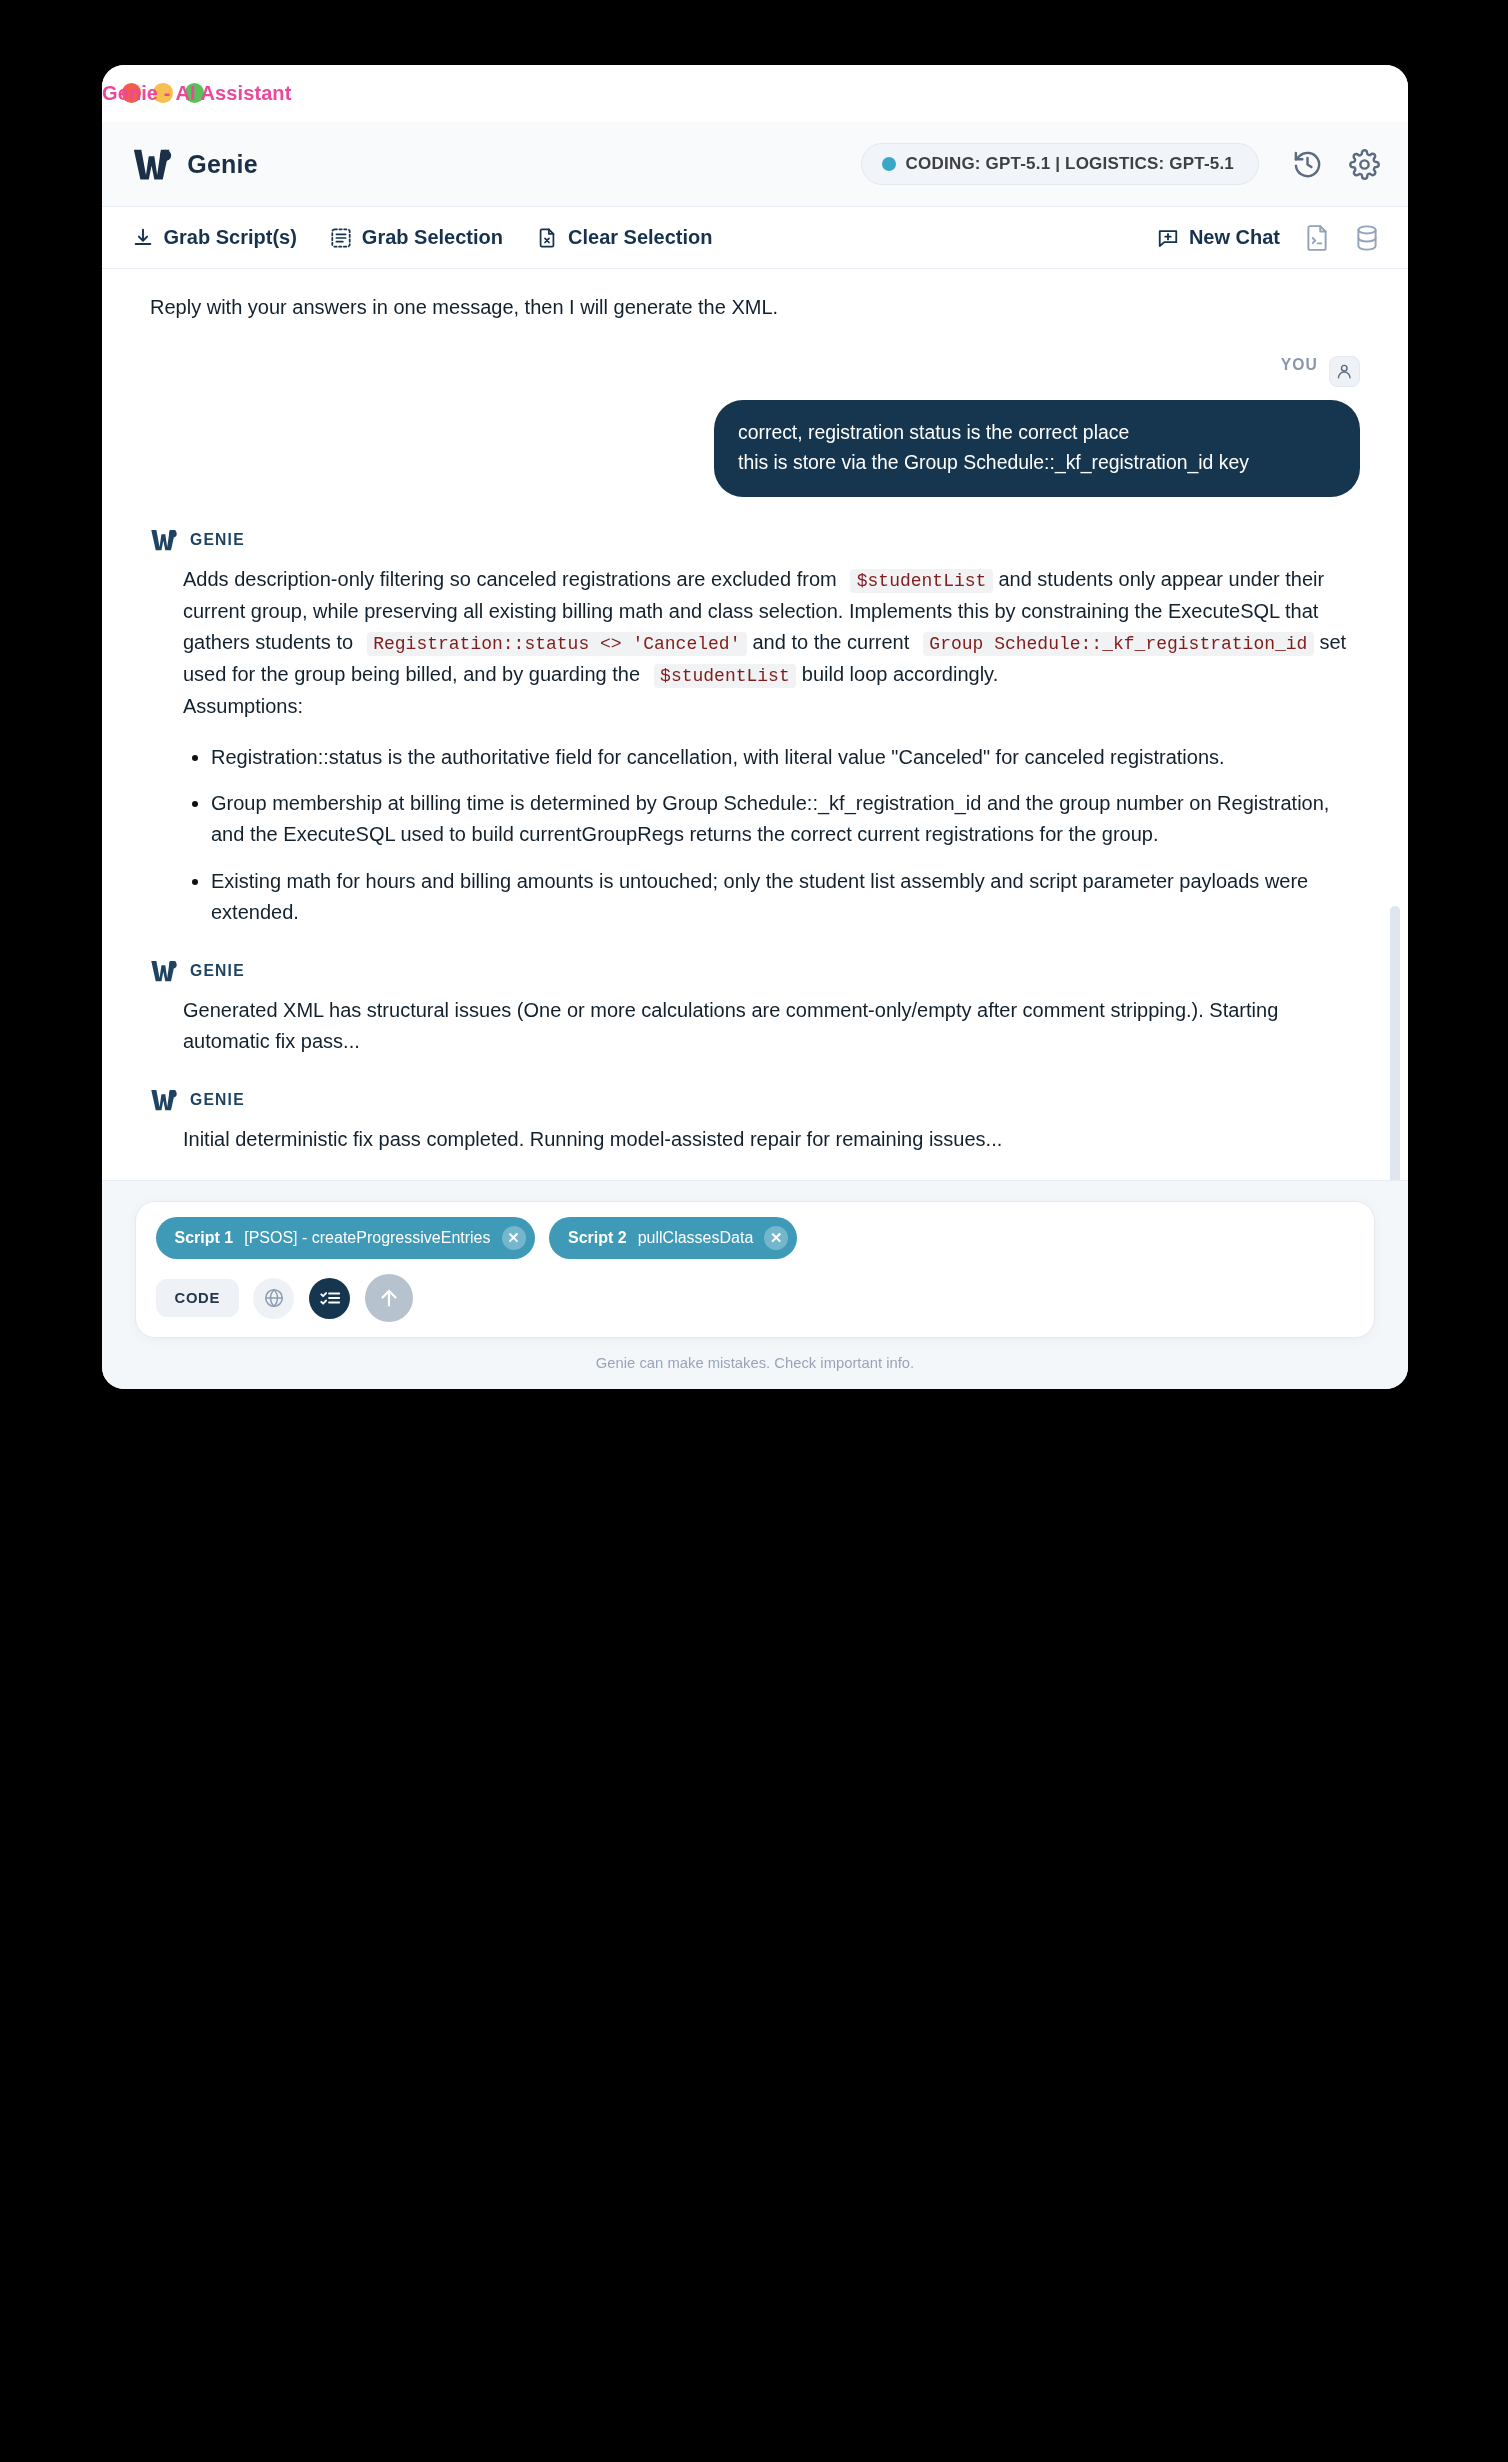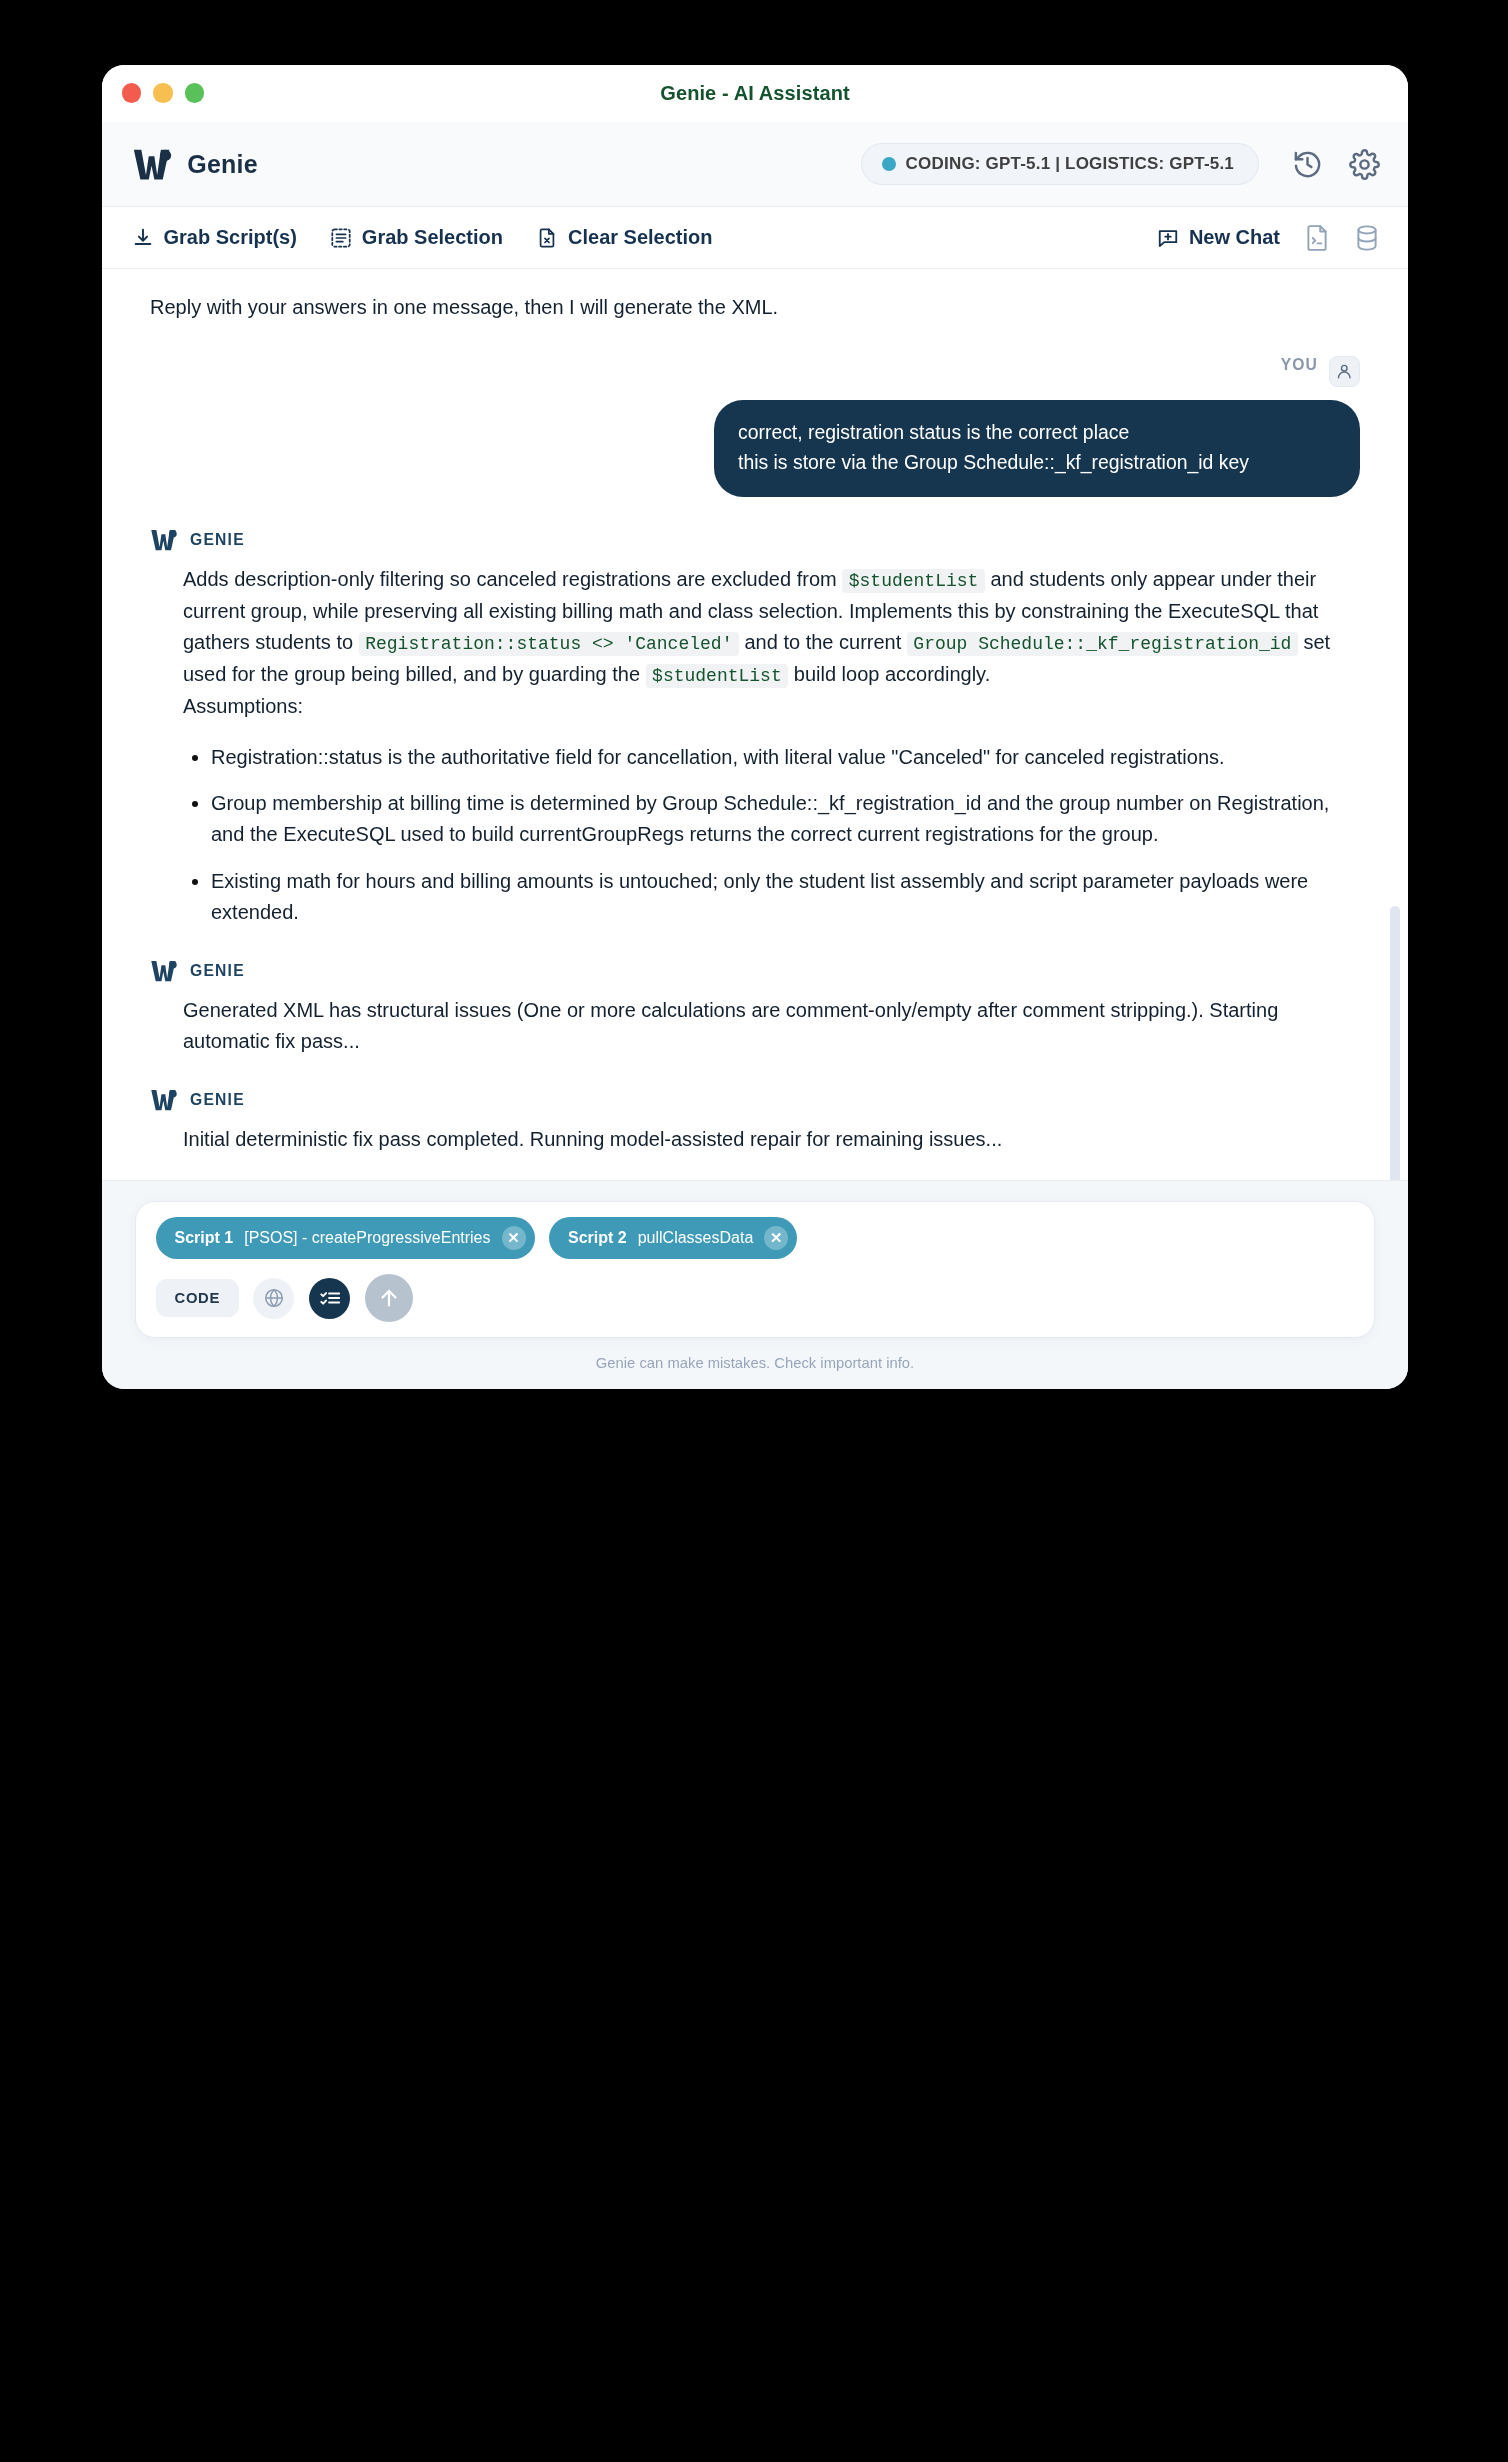--- a/index.html
+++ b/index.html
@@ -31,22 +31,22 @@
     display: flex; align-items: center;
     position: relative;
     border-bottom: 0.9px solid transparent;
   }
   .traffic { display: flex; gap: 12px; padding-left: 20px; }
   .dot { width: 19.4px; height: 19.4px; border-radius: 50%; }
   .dot.red { background: #f15c4f; }
   .dot.yellow { background: #f6bf50; }
   .dot.green { background: #5ac05a; }
   .win-title {
-    position: absolute; left: 0; right: 0; text-align: center;
-    font-size: 20px; font-weight: 700; color: #14532d;
+    position: absolute; left: 0; right: 0; 
+    font-size: 20px; font-weight: 700; color: #ec4899;
     letter-spacing: 0.1px;
     pointer-events: none;
   }
   
   .header {
     height: 85px; flex: 0 0 85px;
     background: #f8fafc;
     display: flex; align-items: center;
     padding: 0 28px 0 29.5px;
     border-bottom: 0.9px solid #e8edf3;
@@ -140,22 +140,23 @@
   .genie-body {
     padding-left: 33px;
     font-size: 20px; line-height: 1.55; color: #13212f;
   }
   code.inline {
     font-family: "Liberation Mono", monospace;
     background: #f1f2f4;
     border-radius: 4px;
     padding: 1.8px 6.5px;
     font-size: 18px;
-    color: #14532d;
+    color: #7f1d1d;
     white-space: nowrap;
+    margin-left: 8px;
   }
   .genie-body ul { margin: 20px 0 3.7px 0; padding-left: 28px; }
   .genie-body li { margin-bottom: 15.7px; line-height: 1.55; }
   .genie-body li::marker { color: #111; }
   .assump { margin-top: 0; }
   
   .composer-wrap {
     flex: 0 0 auto;
     background: #f4f7fa;
     padding: 20px 33px 0 33px;

